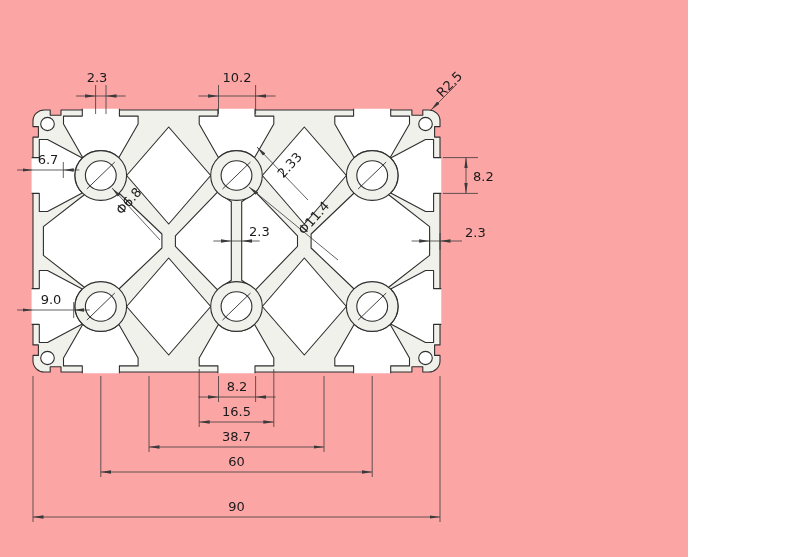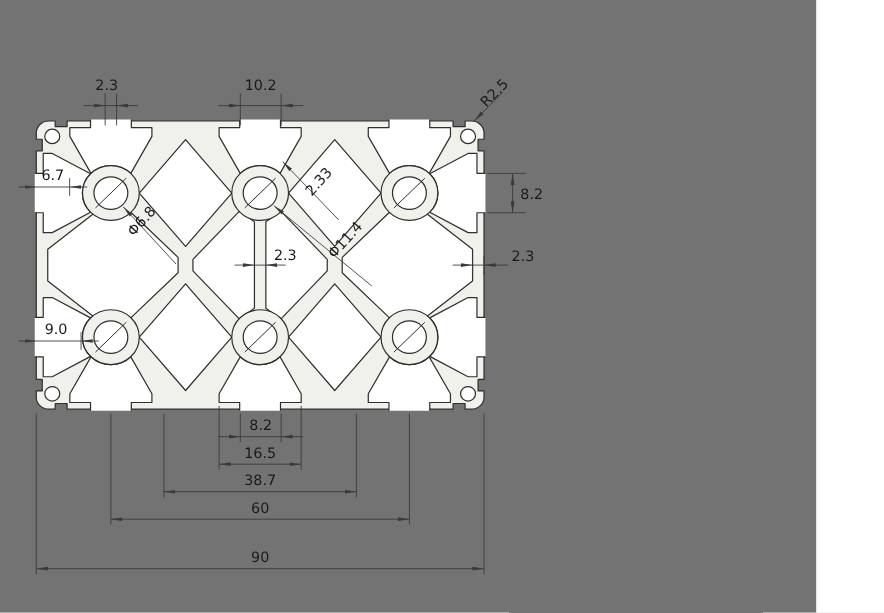--- a/index.html
+++ b/index.html
@@ -1,16 +1,16 @@
 <!DOCTYPE html>
 <html style="--ol: #2e2e2e; --mf: #f1f1ec; --dl: #3a3a3a; --tx: #1a1a1a;"><head>
 <meta charset="utf-8">
 <style>
   html,body{margin:0;padding:0;background:#ffffff;}
-  .page{width:742px;height:557px;background:#737373;position:relative;overflow:hidden;}
+  .page{width:688px;height:557px;background:#fca5a5;position:relative;overflow:hidden;}
   svg{display:block;}
   .body{fill:var(--mf,#f1f1ec);stroke:var(--ol,#2e2e2e);stroke-width:1.1;stroke-linejoin:round;}
   .void{fill:#ffffff;stroke:var(--ol,#2e2e2e);stroke-width:1.1;stroke-linejoin:round;}
   .boss{fill:var(--mf,#f1f1ec);stroke:var(--ol,#2e2e2e);stroke-width:1.1;}
   .hole{fill:#ffffff;stroke:var(--ol,#2e2e2e);stroke-width:1.1;}
   .slash{fill:none;stroke:var(--ol,#2e2e2e);stroke-width:0.9;}
   .dim{fill:none;stroke:var(--dl,#3a3a3a);stroke-width:0.8;}
   .arrowhead{fill:var(--dl,#3a3a3a);}
   .dimtext{font-family:"DejaVu Sans", "Liberation Sans", sans-serif;font-size:13px;fill:var(--tx,#1a1a1a);}
 </style>

